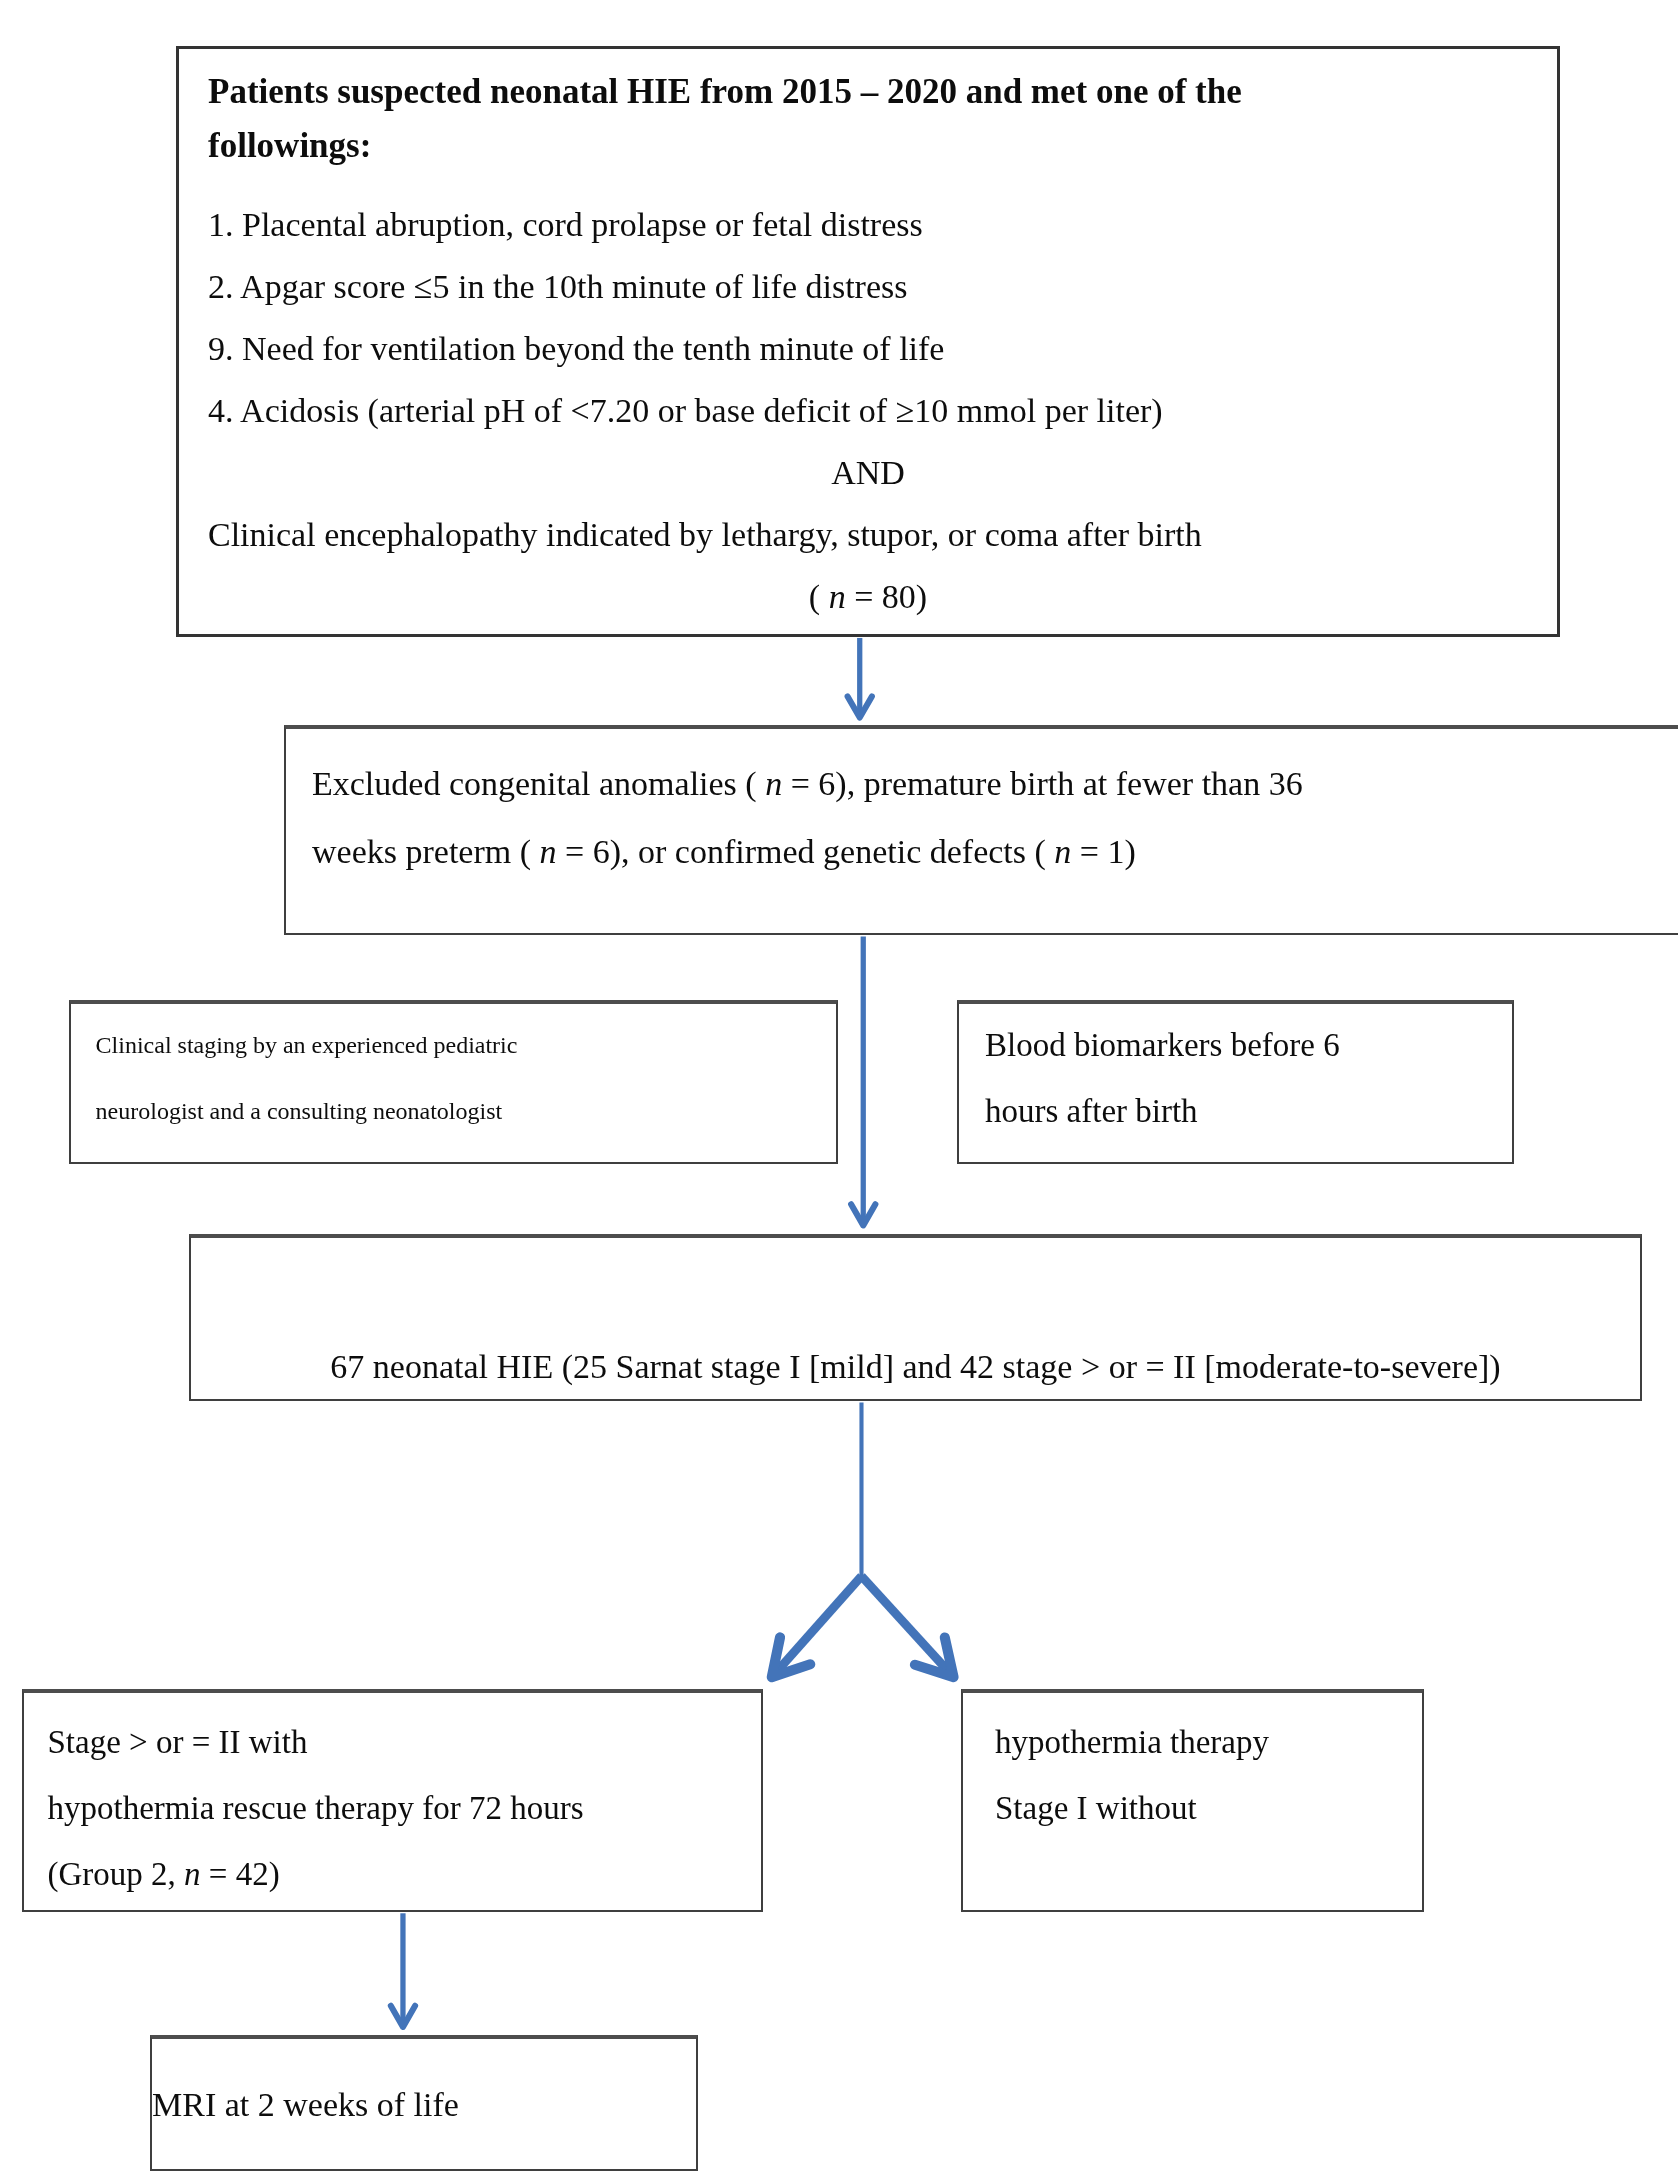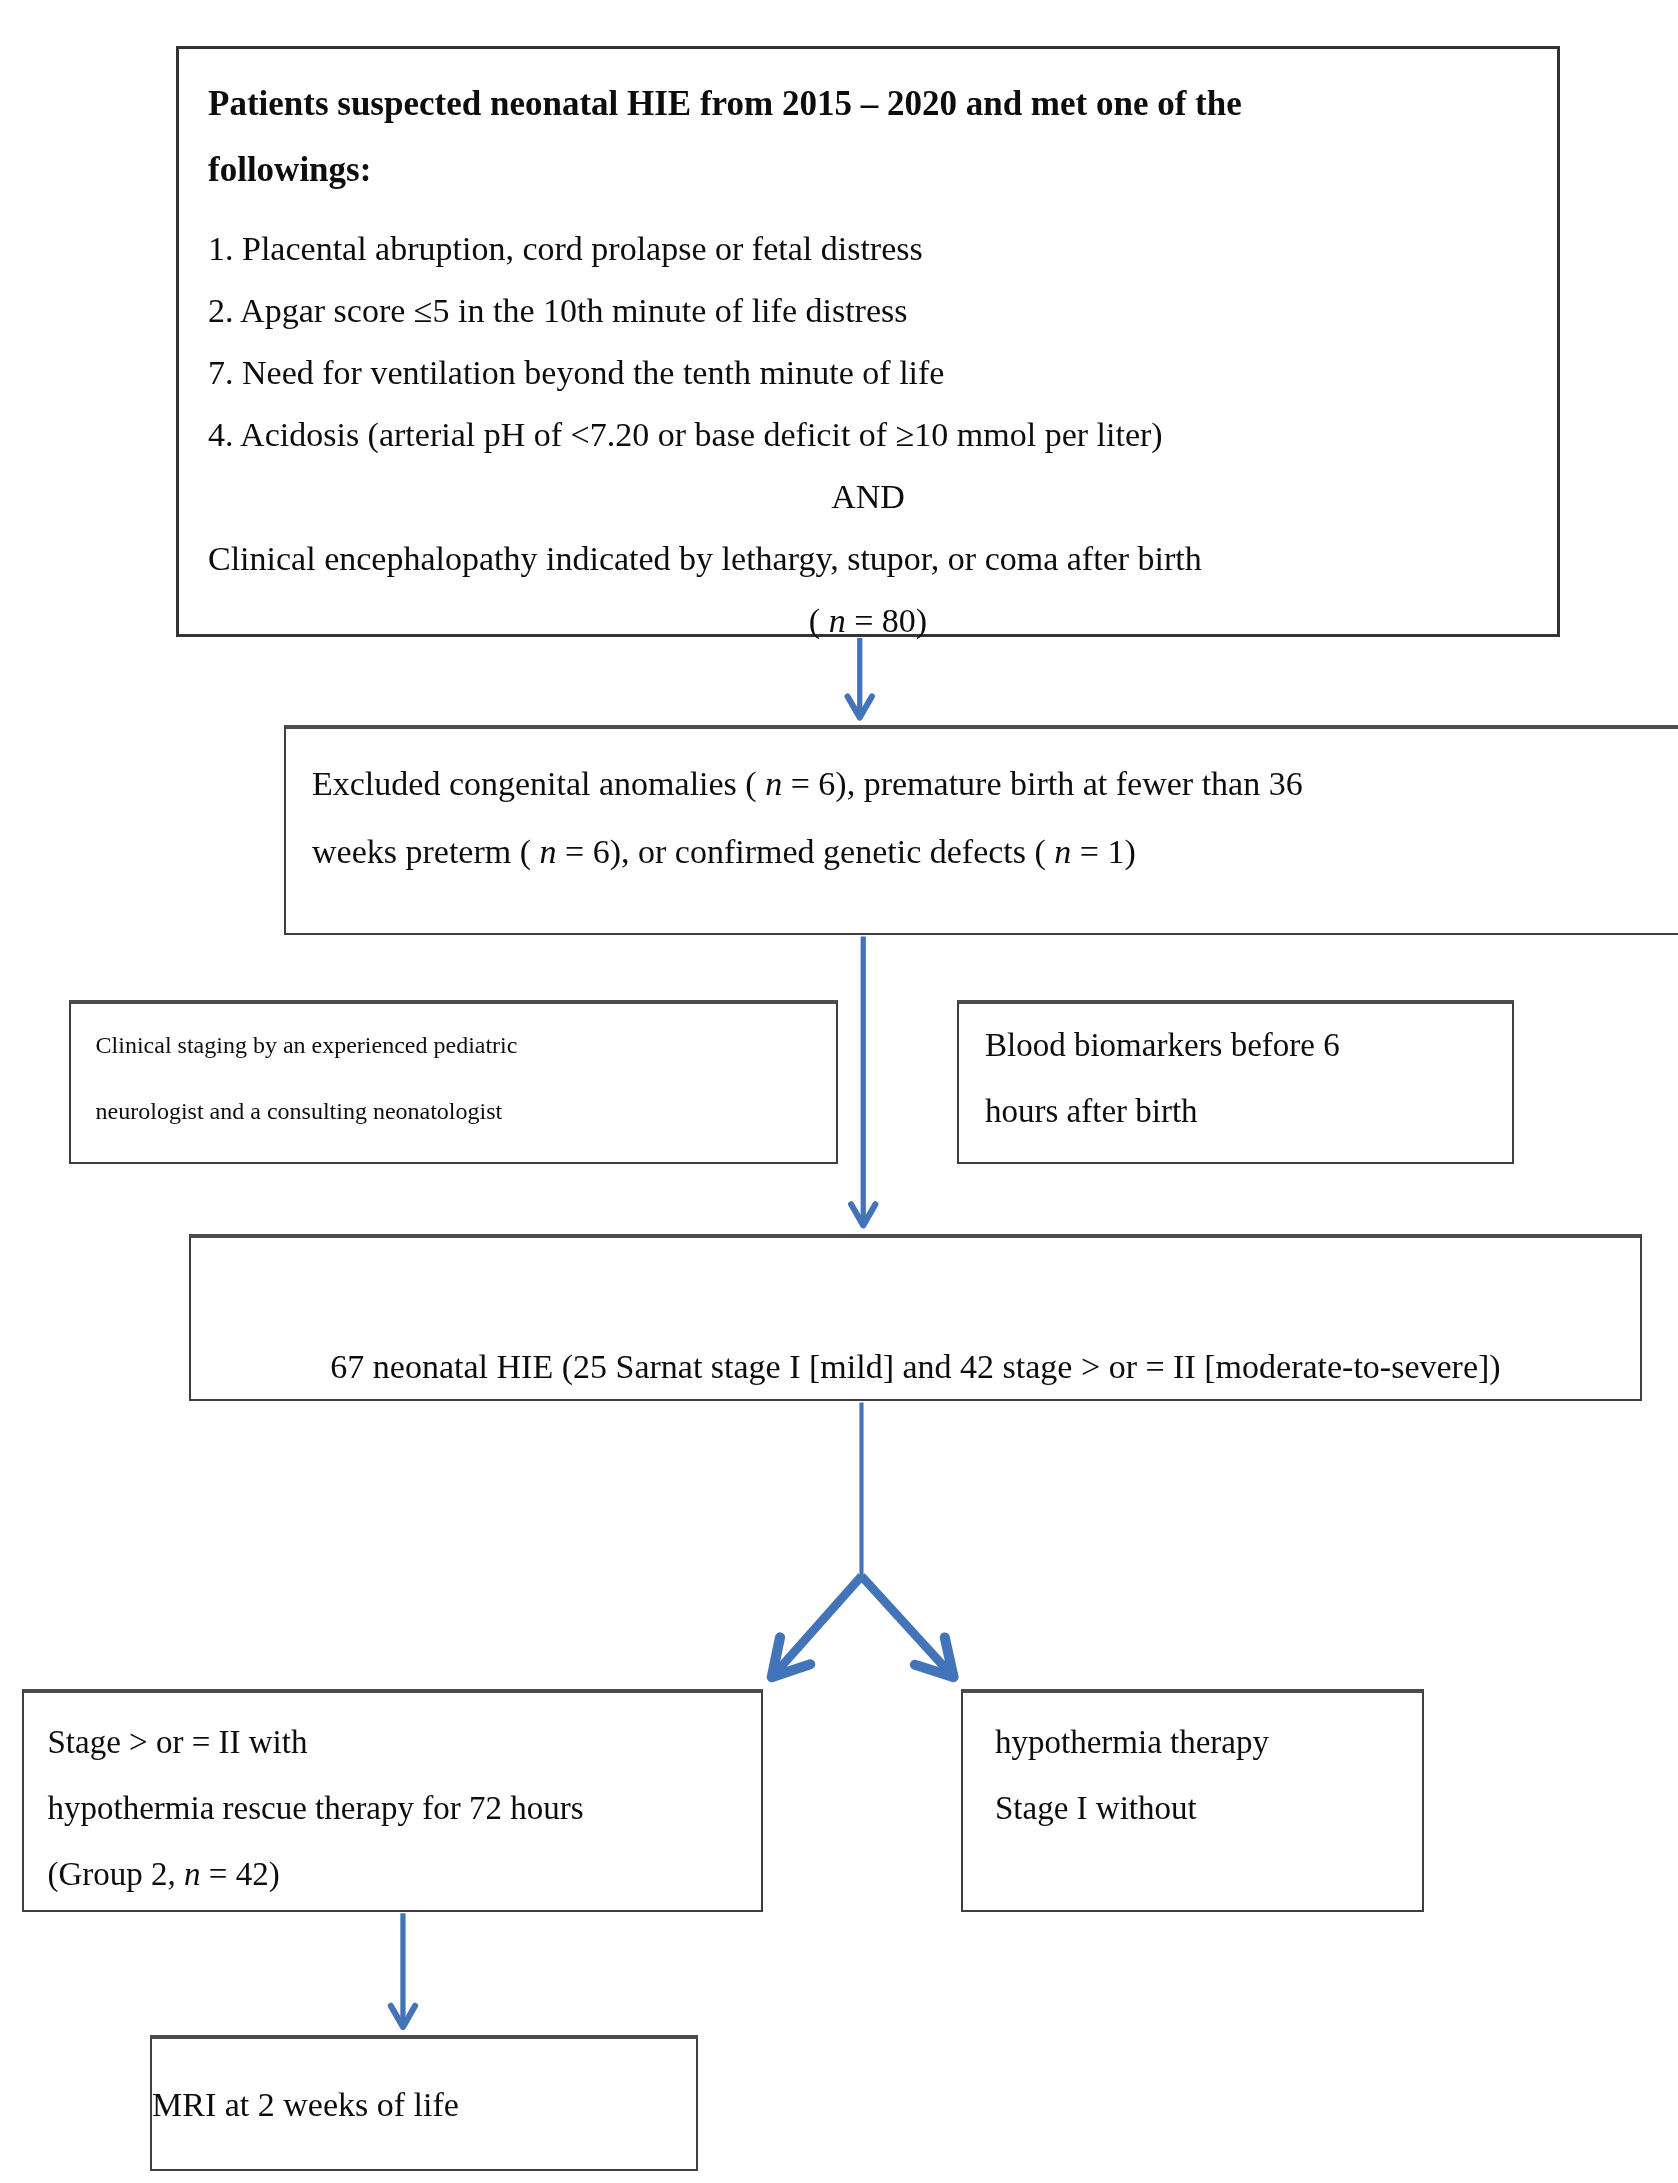--- a/index.html
+++ b/index.html
@@ -27,21 +27,20 @@
   #criteria-box {
     left: 176px; top: 46px; width: 1384px; height: 591px;
     border: 3.5px solid #333333;
     padding: 16.4px 29px 0 29px;
   }
   #criteria-box .title-line {
     font-weight: bold;
     font-size: 35px;
     line-height: 54px;
     white-space: nowrap;
-    margin-top: 12px;
   }
   #criteria-box .row { line-height: 62px; white-space: nowrap; }
   #criteria-box .row.first { margin-top: 20.5px; }
   #criteria-box .center { text-align: center; white-space: nowrap; }
 
   
   #excluded-box {
     left: 284px; top: 725px; width: 1467px; height: 210px;
     padding: 20.5px 26px 0 26px;
     line-height: 68px;
@@ -114,21 +113,21 @@
     <line x1="1469" y1="2688" x2="1318" y2="2858" stroke="#4374b9" stroke-width="15" marker-end="url(#ah)"></line>
     <line x1="1469" y1="2688" x2="1624" y2="2858" stroke="#4374b9" stroke-width="15" marker-end="url(#ah)"></line>
     <line x1="687" y1="3263" x2="687" y2="3455" stroke="#4374b9" stroke-width="9" marker-end="url(#ah)"></line>
   </svg>
 
   <div class="box" id="criteria-box">
     <div class="title-line">Patients suspected neonatal HIE from 2015 – 2020 and met one of the</div>
     <div class="title-line">followings:</div>
     <div class="row first">1. Placental abruption, cord prolapse or fetal distress</div>
     <div class="row">2. Apgar score ≤5 in the 10th minute of life distress</div>
-    <div class="row">7. Need for ventilation beyond the tenth minute of life</div>
+    <div class="row">9. Need for ventilation beyond the tenth minute of life</div>
     <div class="row">4. Acidosis (arterial pH of &lt;7.20 or base deficit of ≥10 mmol per liter)</div>
     <div class="row center">AND</div>
     <div class="row">Clinical encephalopathy indicated by lethargy, stupor, or coma after birth</div>
     <div class="row center">( <i>n</i> = 80)</div>
   </div>
 
   <div class="box" id="excluded-box">
     <div class="ln">Excluded congenital anomalies ( <i>n</i> = 6), premature birth at fewer than 36</div>
     <div class="ln">weeks preterm ( <i>n</i> = 6), or confirmed genetic defects ( <i>n</i> = 1)</div>
   </div>

